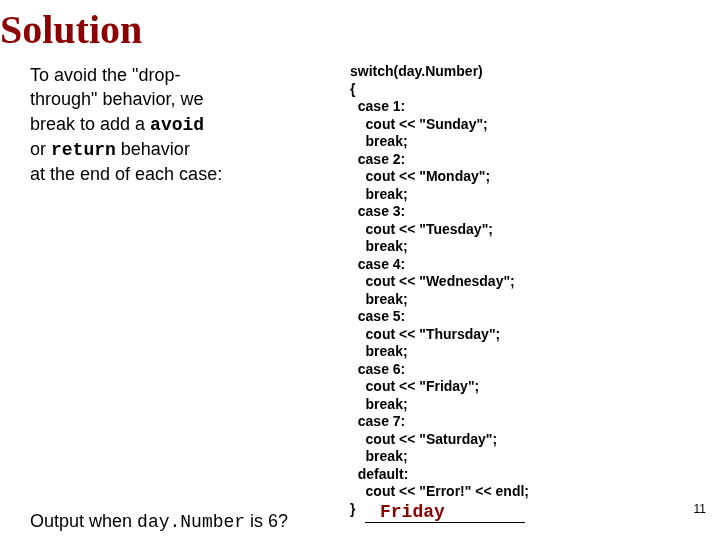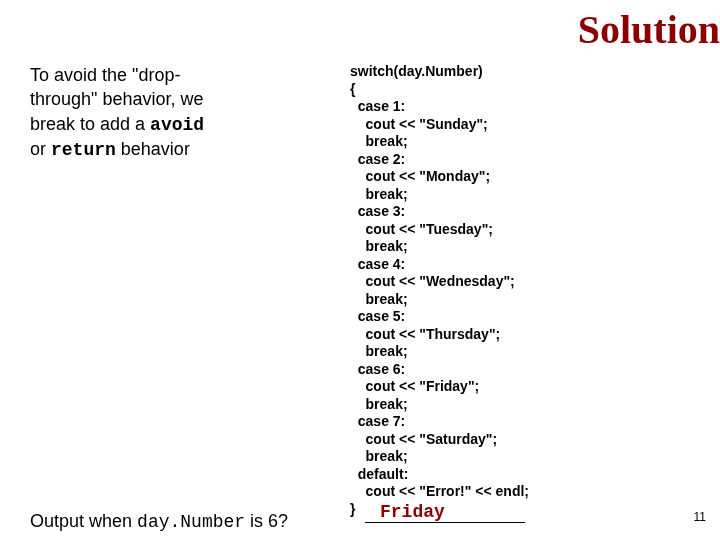--- a/index.html
+++ b/index.html
@@ -6,21 +6,21 @@
     margin: 0;
     padding: 0;
     width: 720px;
     height: 540px;
     background: #fff;
     font-family: Verdana, Geneva, sans-serif;
     position: relative;
     overflow: hidden;
   }
   .title {
-    text-align: right;
+    text-align: left;
     font-family: "Comic Sans MS", "Comic Sans", cursive;
     font-size: 40px;
     color: #8b0000;
     font-weight: bold;
     margin-top: 6px;
     margin-bottom: 10px;
   }
   .content {
     display: flex;
     flex-direction: row;
@@ -69,36 +69,37 @@
   .blank-line {
     position: absolute;
     left: 365px;
     bottom: 17px;
     width: 160px;
     border-bottom: 1px solid #000;
   }
   .pagenum {
     position: absolute;
     right: 14px;
-    bottom: 16px;
+    bottom: 24px;
     font-size: 12px;
     color: #000;
   }
 </style>
 </head>
 <body>
 
 <div class="title">Solution</div>
 
 <div class="content">
   <div class="left">
     <span>To avoid the "drop-</span><br>
     <span>through" behavior, we</span><br>
     <span>break to add a </span><span class="mono">avoid</span><br>
     <span>or </span><span class="mono">return</span><span> behavior</span><br>
+    <span>at the end of each case:</span>
   </div>
   <div class="right">switch(day.Number)
 {
   case 1:
     cout &lt;&lt; "Sunday";
     break;
   case 2:
     cout &lt;&lt; "Monday";
     break;
   case 3:

